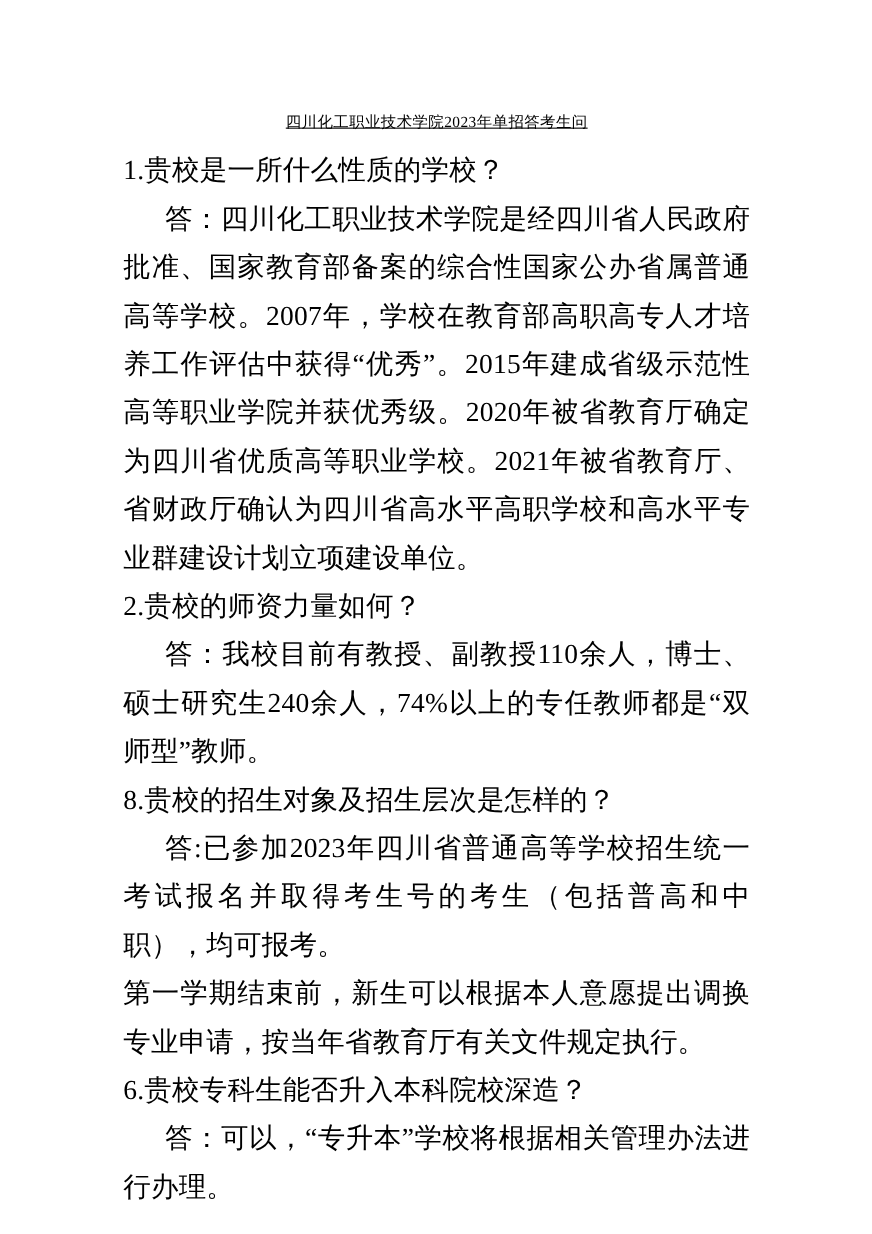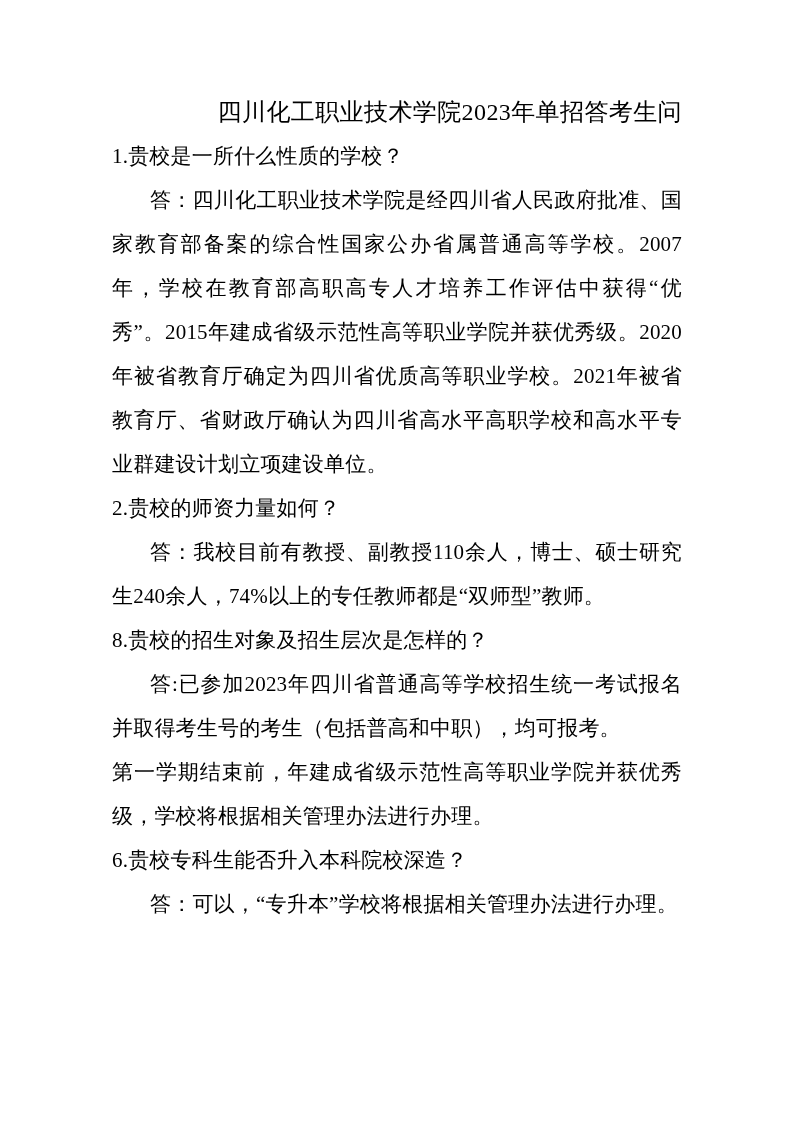--- a/index.html
+++ b/index.html
@@ -19,28 +19,29 @@
     box-sizing: border-box;
     overflow: hidden;
   }
   .content {
     position: absolute;
     left: 112px;
     top: 90px;
     width: 570px;
   }
   .doc-title {
-    text-align: right;
-    font-size: 24px;
+    text-align: center;
+    font-size: 14px;
     line-height: 44px;
     letter-spacing: 0.4px;
     white-space: nowrap;
+    text-decoration: underline;
   }
   .para {
-    font-size: 21px;
+    font-size: 25px;
     line-height: 44px;
     text-align: justify;
     text-justify: inter-ideograph;
     letter-spacing: 0.2px;
   }
   .para.q {
     text-indent: 0;
   }
   .para.a {
     text-indent: 38px;
@@ -59,18 +60,18 @@
     <div class="para q">1.贵校是一所什么性质的学校？</div>
     <div class="para a">答：四川化工职业技术学院是经四川省人民政府批准、国家教育部备案的综合性国家公办省属普通高等学校。2007年，学校在教育部高职高专人才培养工作评估中获得“优秀”。2015年建成省级示范性高等职业学院并获优秀级。2020年被省教育厅确定为四川省优质高等职业学校。2021年被省教育厅、省财政厅确认为四川省高水平高职学校和高水平专业群建设计划立项建设单位。</div>
 
     <div class="para q">2.贵校的师资力量如何？</div>
     <div class="para a">答：我校目前有教授、副教授110余人，博士、硕士研究生240余人，74%以上的专任教师都是“双师型”教师。</div>
 
     <div class="para q">8.贵校的招生对象及招生层次是怎样的？</div>
     <div class="para a">答:已参加2023年四川省普通高等学校招生统一考试报名并取得考生号的考生（包括普高和中职），均可报考。</div>
 
 
-    <div class="para cont">第一学期结束前，年建成省级示范性高等职业学院并获优秀级，学校将根据相关管理办法进行办理。</div>
+    <div class="para cont">第一学期结束前，新生可以根据本人意愿提出调换专业申请，按当年省教育厅有关文件规定执行。</div>
 
     <div class="para q">6.贵校专科生能否升入本科院校深造？</div>
     <div class="para a">答：可以，“专升本”学校将根据相关管理办法进行办理。</div>
   </div>
 </div>
 
 </body></html>

